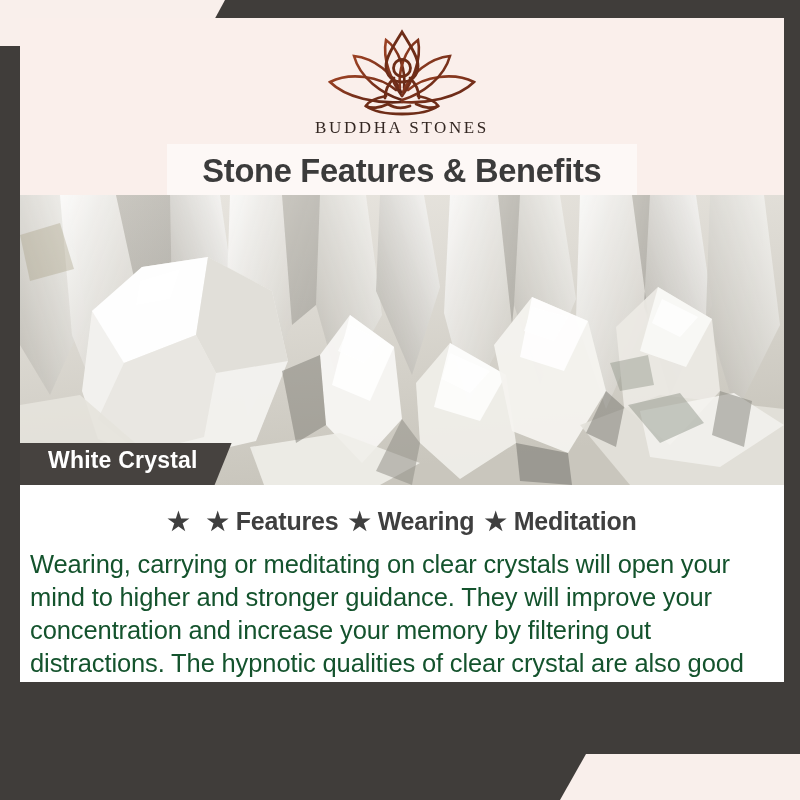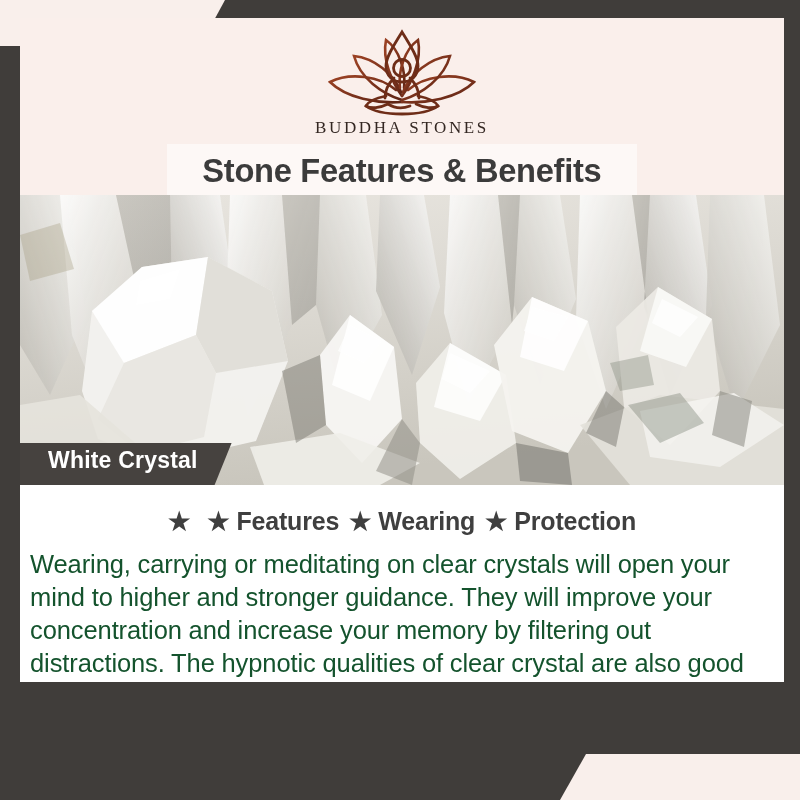--- a/index.html
+++ b/index.html
@@ -354,21 +354,21 @@
         <span class="benefit">
           <span class="star">★</span>
           <span>Features</span>
         </span>
         <span class="benefit">
           <span class="star">★</span>
           <span>Wearing</span>
         </span>
         <span class="benefit">
           <span class="star">★</span>
-          <span>Protection</span>
+          <span>Meditation</span>
         </span>
       </div>
 
       <p class="description">Wearing, carrying or meditating on clear crystals will open your mind to higher and stronger guidance. They will improve your concentration and increase your memory by filtering out distractions. The hypnotic qualities of clear crystal are also good for sleep and rest.</p>
     </div>
 
   </div>
 </div>
 
 </body></html>

